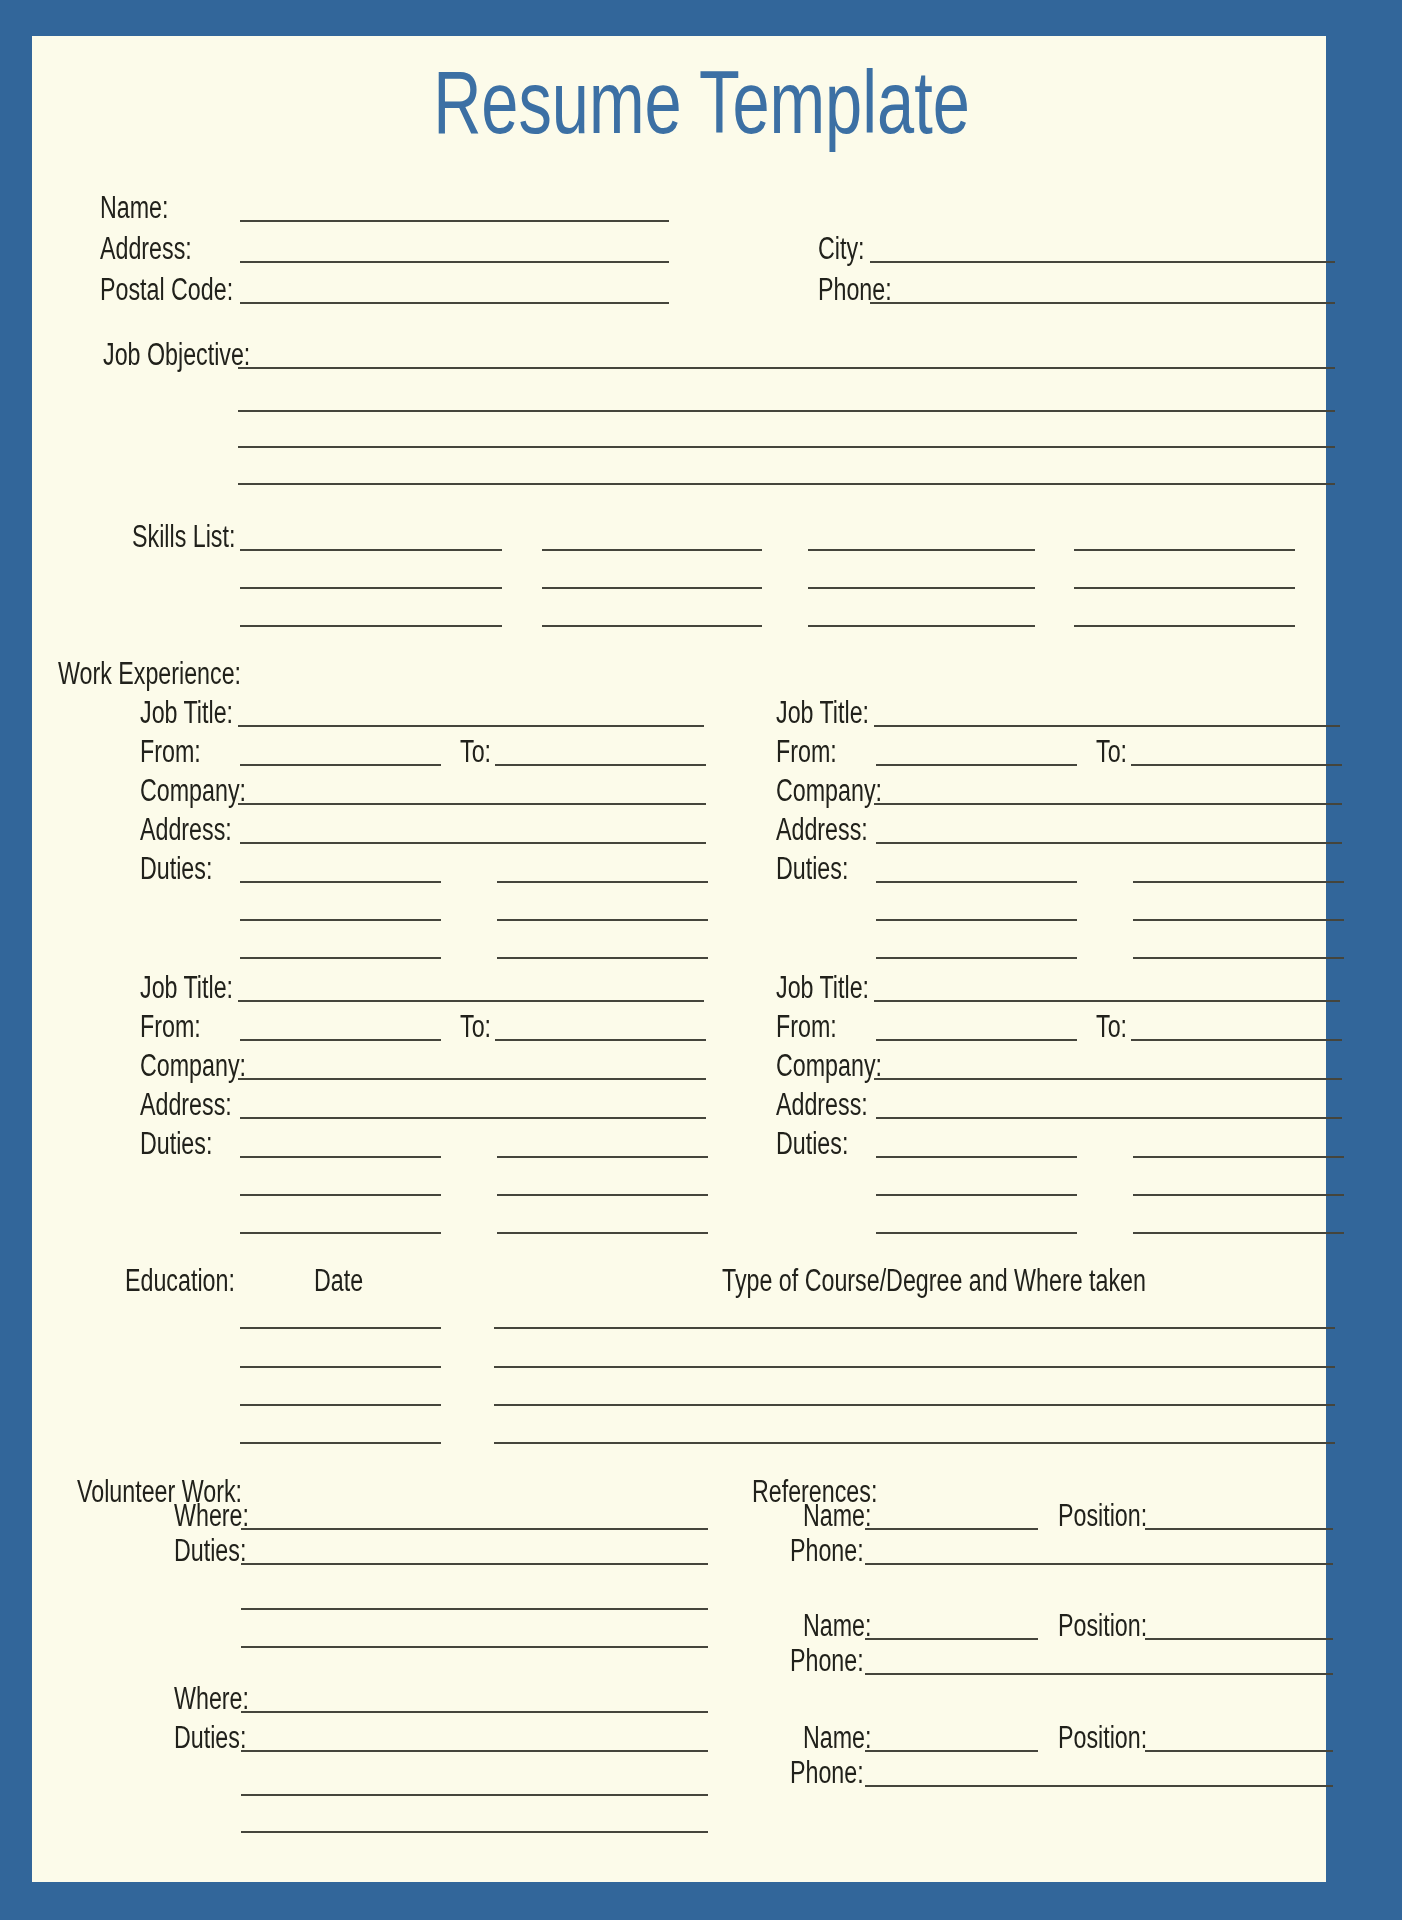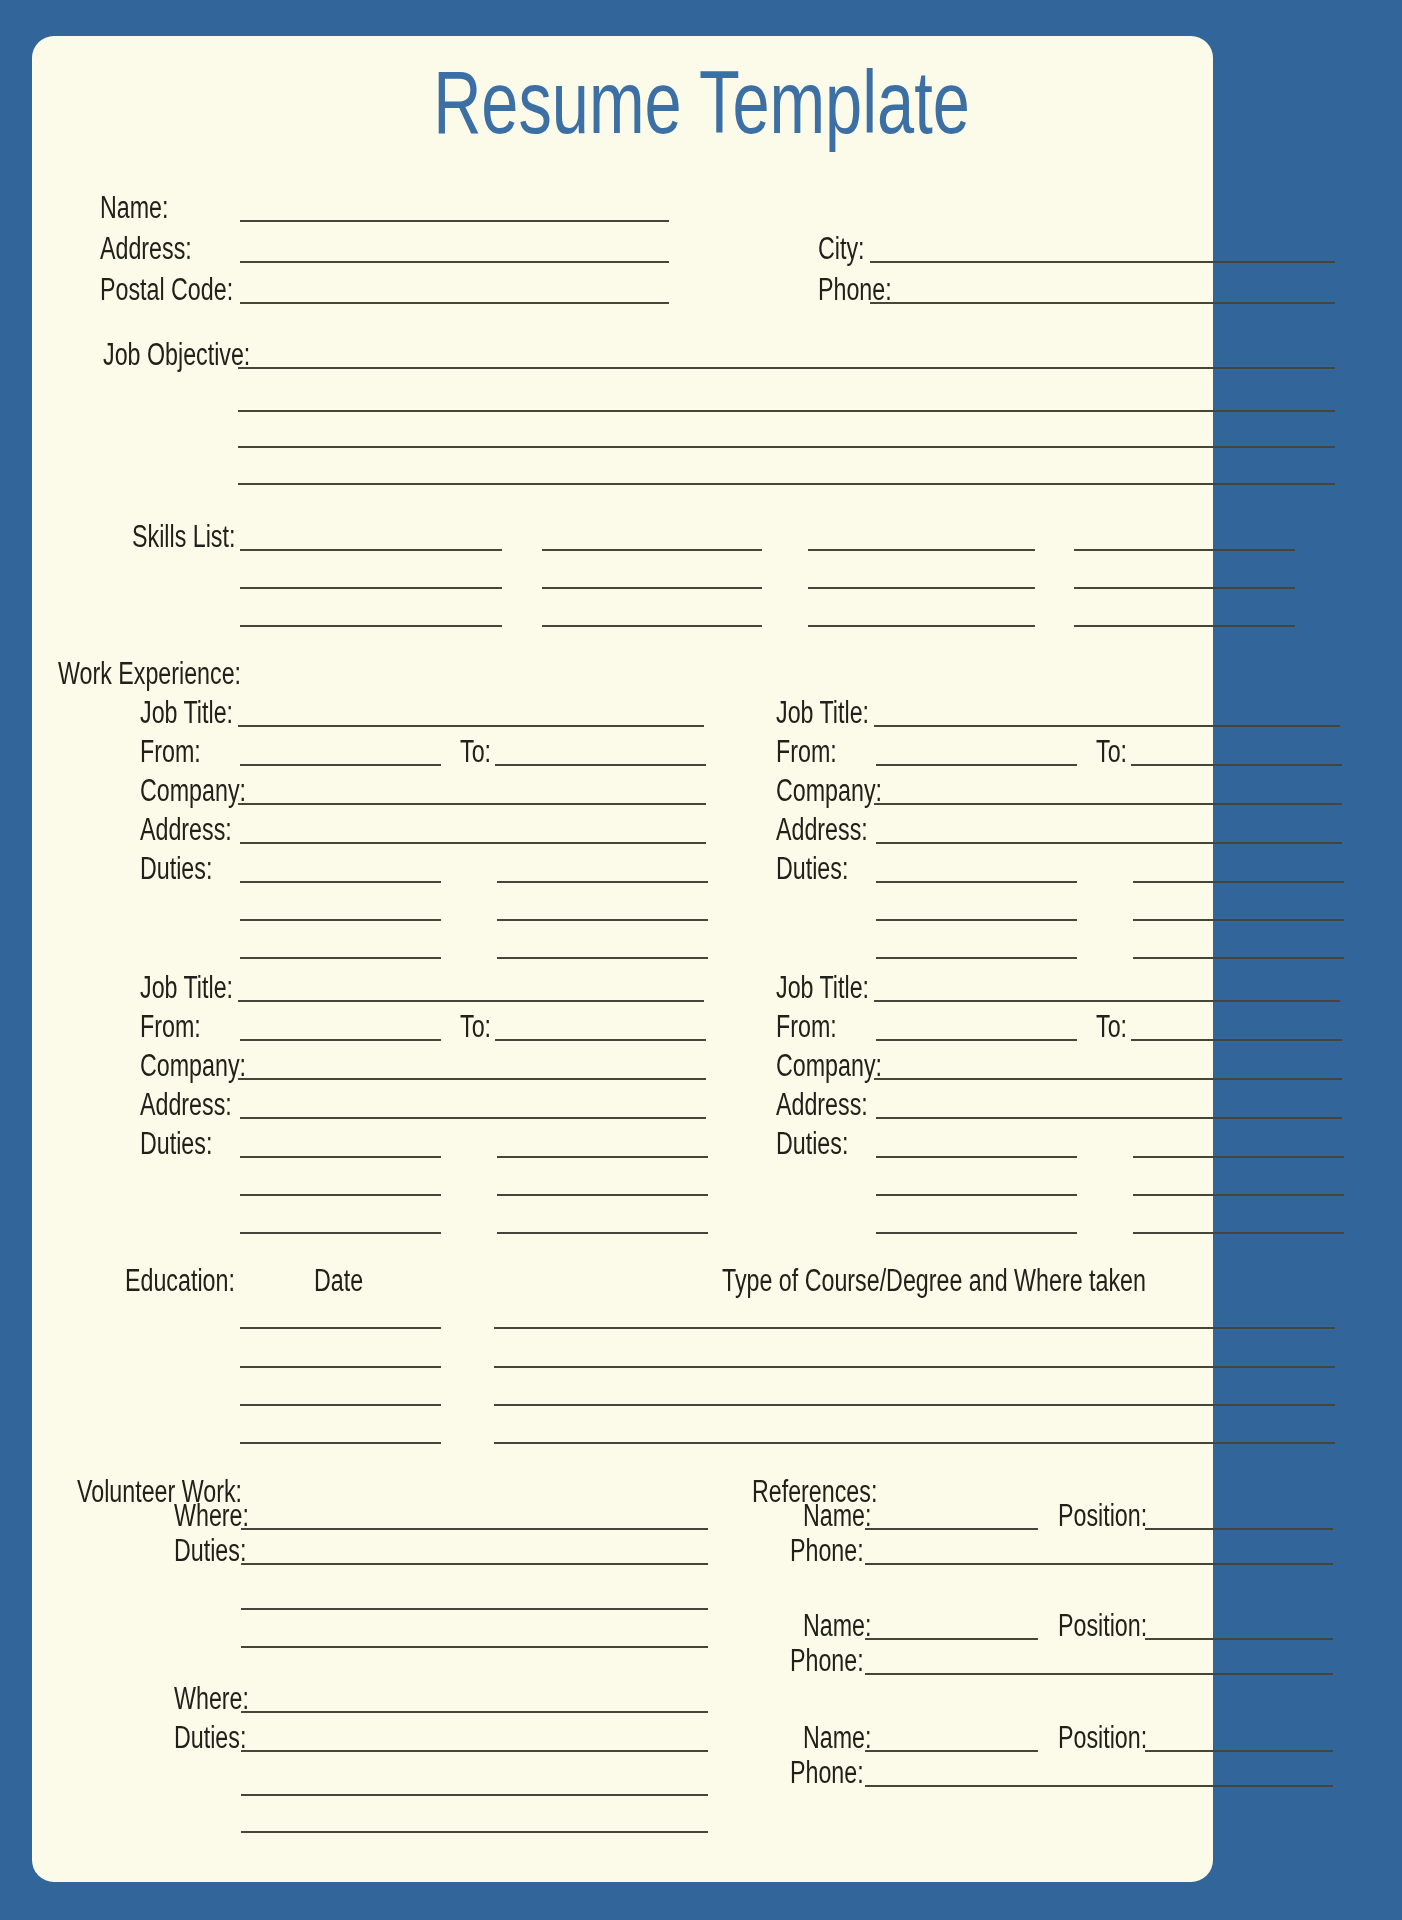--- a/index.html
+++ b/index.html
@@ -3,23 +3,22 @@
 <meta charset="utf-8">
 <style>
   html,body{margin:0;padding:0;}
   body{
     width:1402px;height:1920px;position:relative;
     background:var(--c-border,#32669a);
     font-family:"Liberation Sans",sans-serif;
     overflow:hidden;
   }
   .page{
-    position:absolute;left:32px;top:36px;width:1181px;height:1846px;
+    position:absolute;left:32px;top:36px;width:1294px;height:1846px;
     background:var(--c-page,#fcfbea);
-    border-radius:22px;
   }
   .title{
     position:absolute;left:0;top:20px;width:1339px;text-align:center;
     font-size:89px;line-height:92px;font-weight:500;
     color:var(--c-title,#3c70a4);
     transform:scaleX(.75);transform-origin:center top;white-space:nowrap;
   }
   .lbl{
     position:absolute;height:28px;line-height:28px;font-size:31px;
     color:var(--c-label_text,#21211b);

